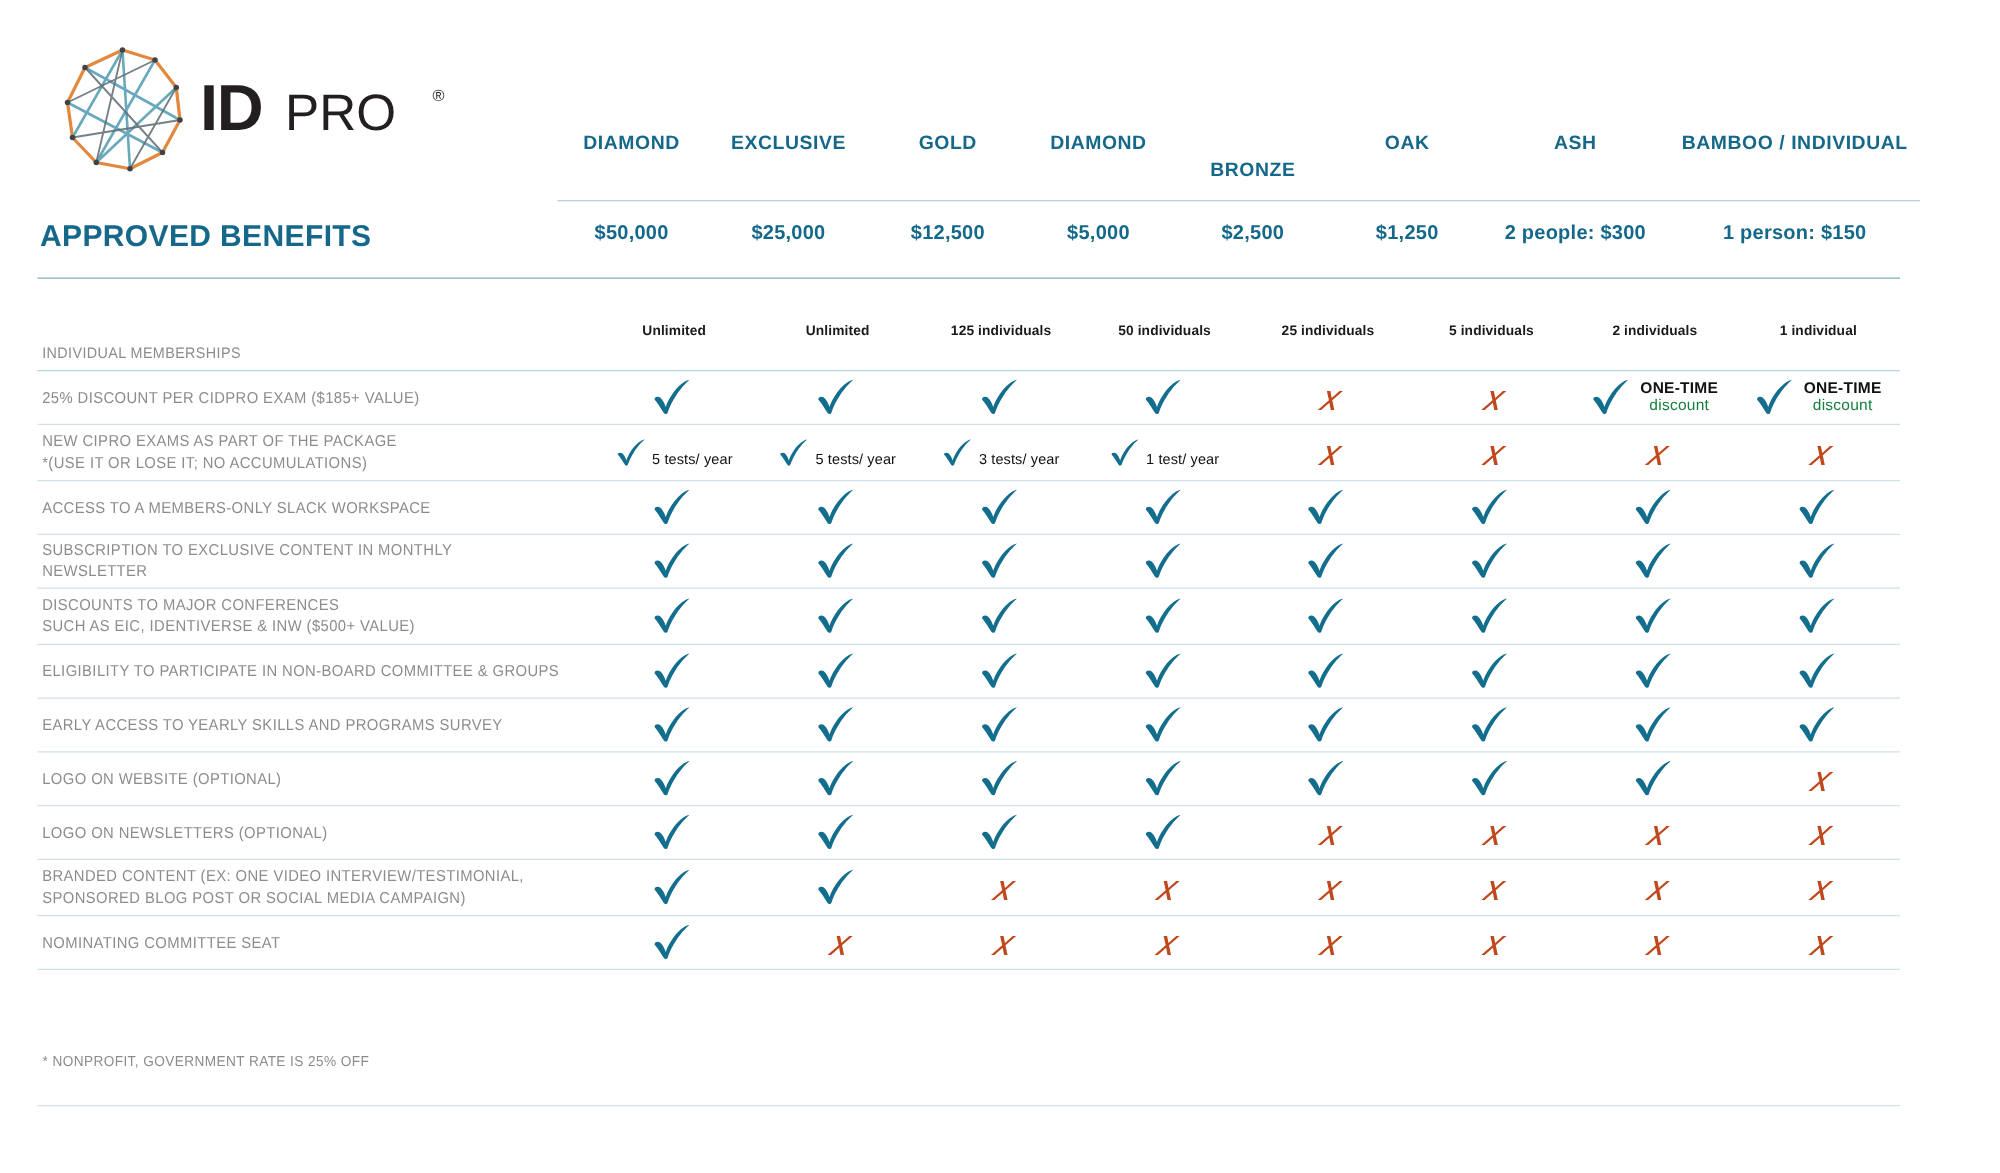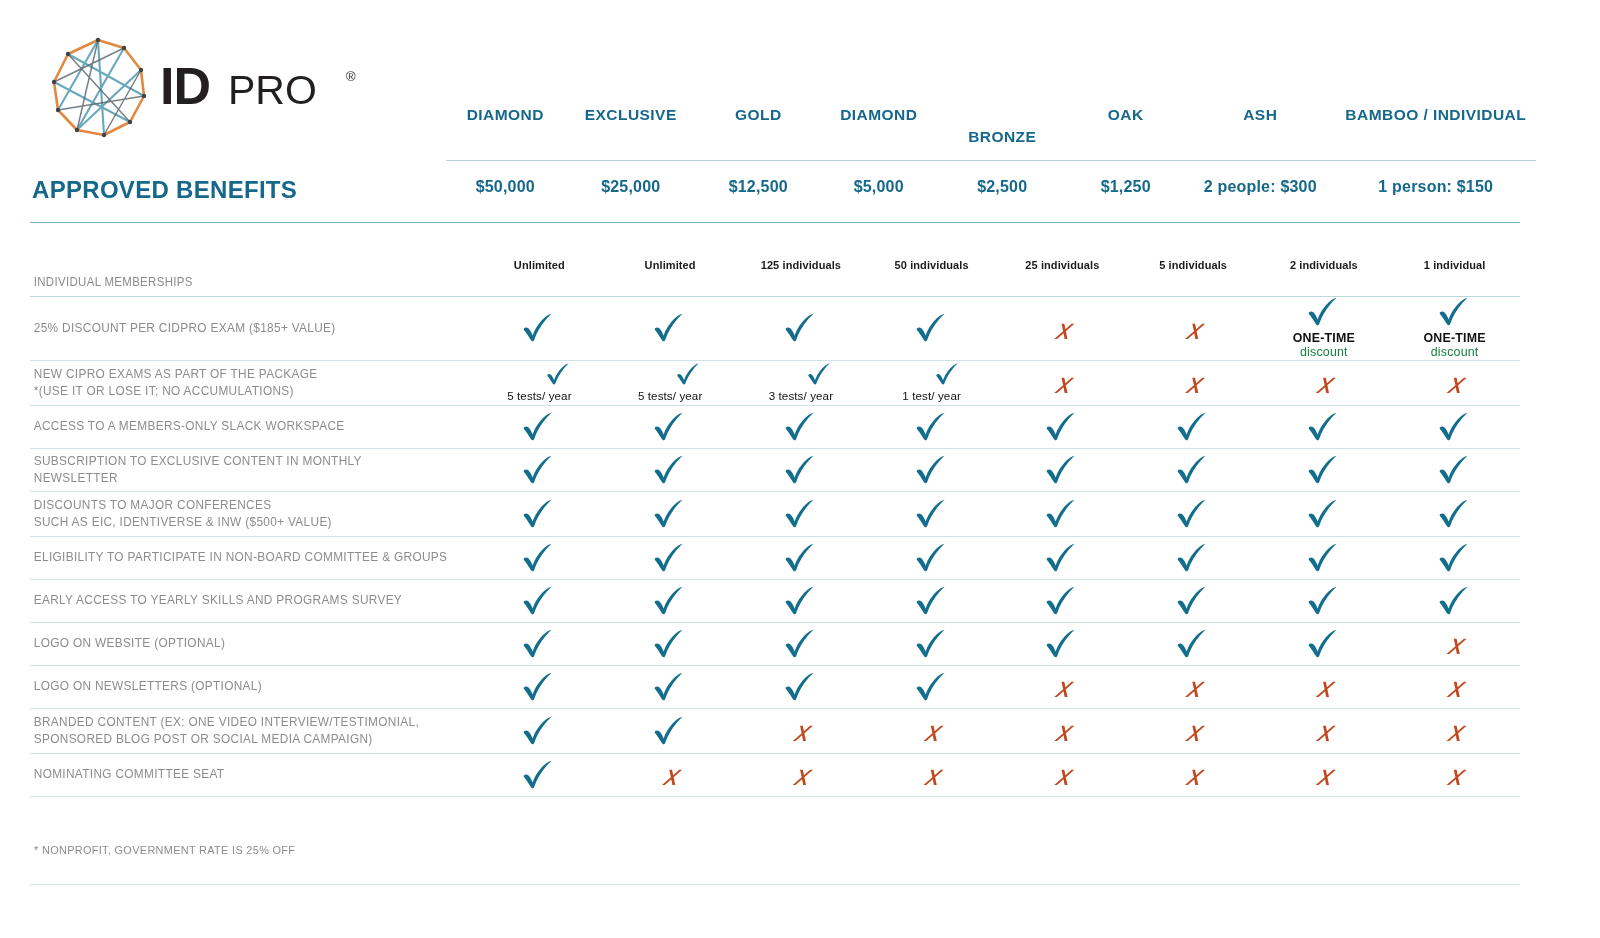--- a/index.html
+++ b/index.html
@@ -60,21 +60,21 @@
   .xmk{
     font-family:"Liberation Serif", serif;
     font-style:italic;
     font-size:29px;
     color:#c0481c;
     line-height:1;
     display:inline-block;
     transform:translateY(1px);
   }
 
-  .with-note{display:flex;align-items:center;gap:5px;flex-direction:column;}
+  .with-note{display:flex;align-items:center;gap:5px;}
   .note-stack{display:flex;flex-direction:column;line-height:1.12;text-align:center;}
   .note-strong{font-size:12.4px;font-weight:bold;color:#111;letter-spacing:.2px;}
   .note-sub{font-size:12.4px;color:#15803d;letter-spacing:.2px;}
   .note-inline{font-size:11.6px;color:#111;letter-spacing:.1px;white-space:nowrap;}
   .with-note.small .chk{width:26px;height:23px;}
   .with-note.small{gap:3px;align-items:flex-end;}
 
   .footnote{
     position:absolute;left:34px;top:843px;
     font-size:11.6px;color:#8c8c8c;letter-spacing:.35px;

